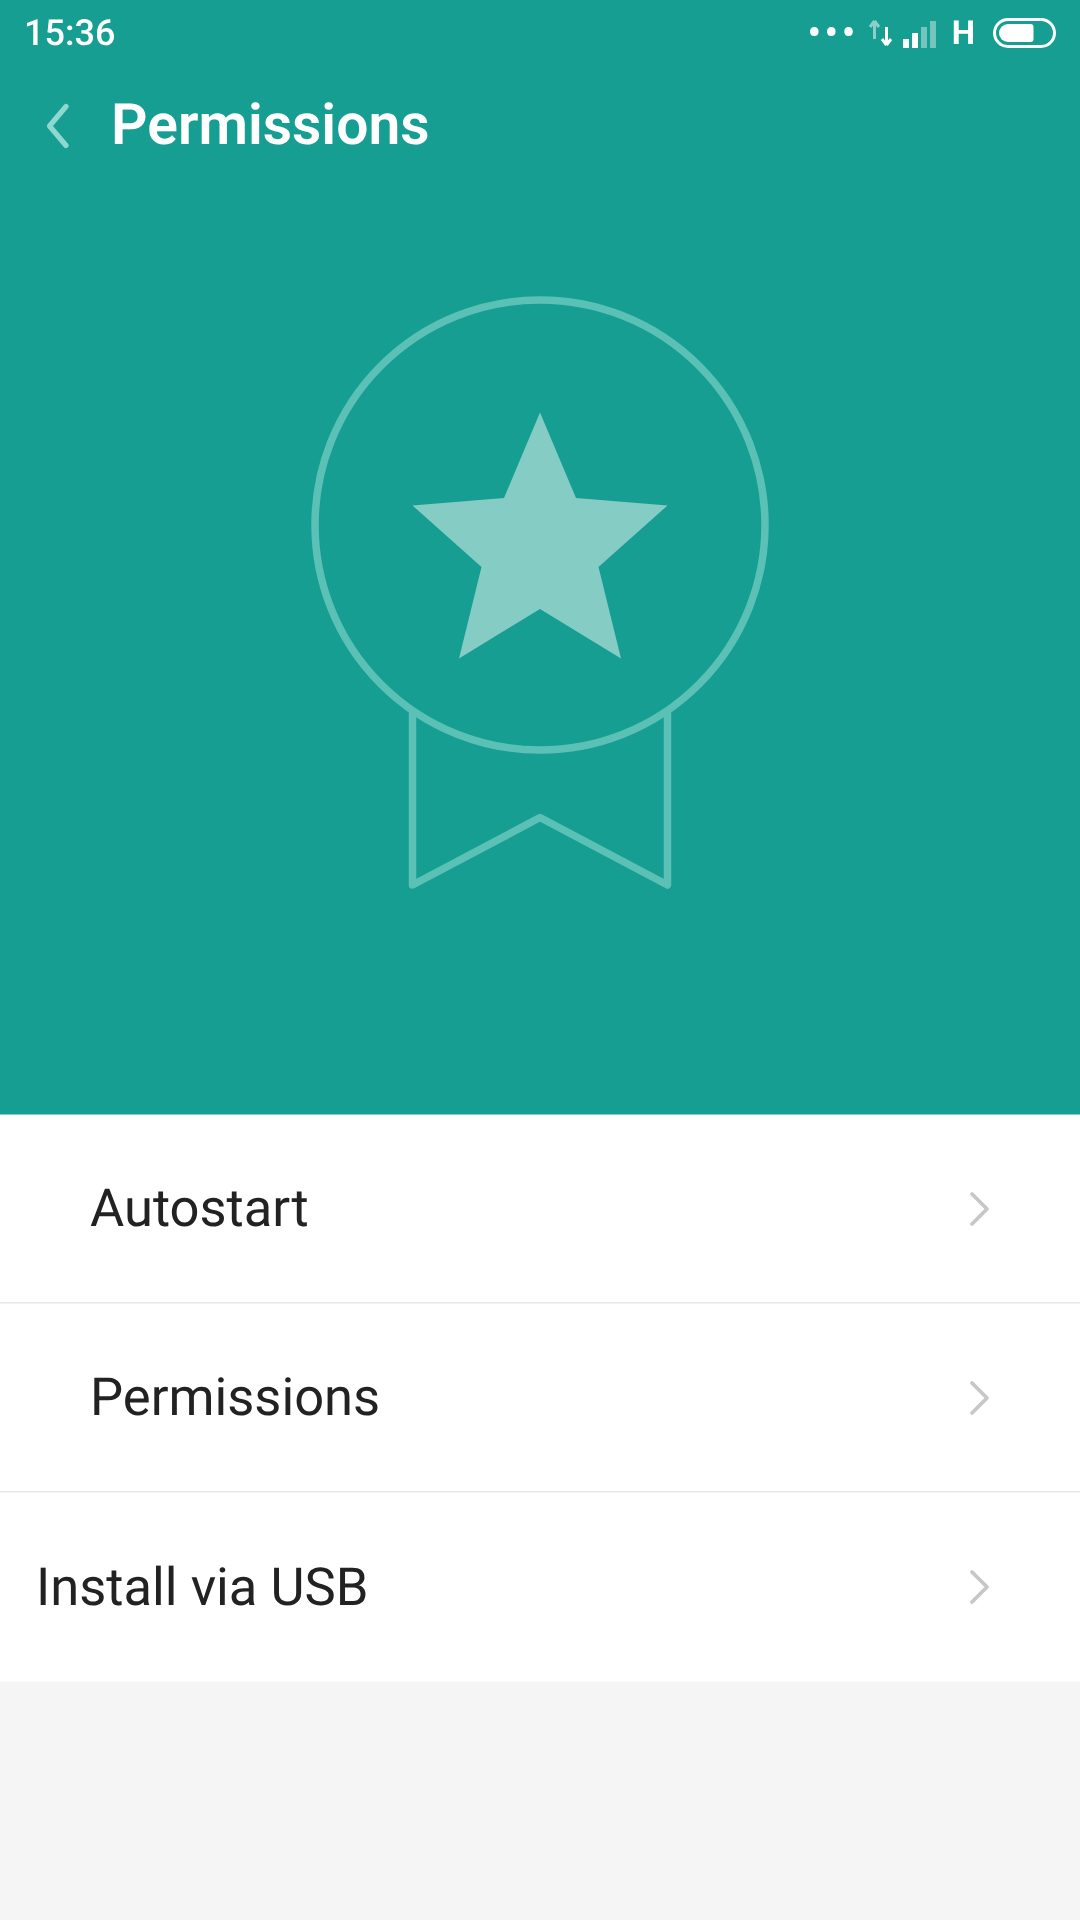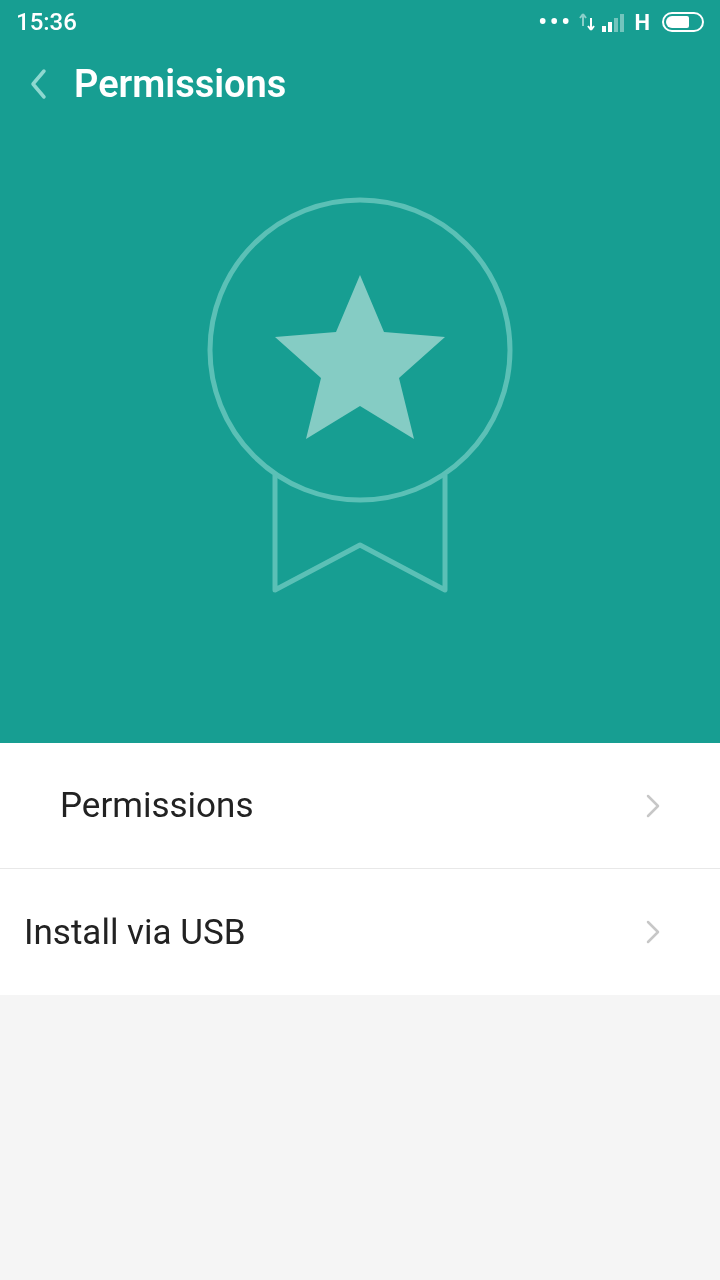--- a/index.html
+++ b/index.html
@@ -183,20 +183,28 @@
 
       <path d="M 75 280 L 75 395 L 160 350 L 245 395 L 245 280" stroke="#5bc0b6" stroke-width="5" fill="none" stroke-linejoin="round"></path>
 
       <path d="M160 80 L184 137 L245 142 L199 183 L214 244 L160 211 L106 244 L121 183 L75 142 L136 137 Z" fill="#85ccc4"></path>
     </svg>
   </div>
 </div>
 
 <div class="content-section">
   <div class="list-item">
+    <span class="list-label">Autostart</span>
+    <span class="chevron">
+      <svg viewBox="0 0 14 24" fill="none">
+        <path d="M2 2 L12 12 L2 22" stroke="#c7c7c7" stroke-width="2.5" stroke-linecap="round" stroke-linejoin="round"></path>
+      </svg>
+    </span>
+  </div>
+  <div class="list-item">
     <span class="list-label">Permissions</span>
     <span class="chevron">
       <svg viewBox="0 0 14 24" fill="none">
         <path d="M2 2 L12 12 L2 22" stroke="#c7c7c7" stroke-width="2.5" stroke-linecap="round" stroke-linejoin="round"></path>
       </svg>
     </span>
   </div>
   <div class="list-item">
     <span class="list-label">Install via USB</span>
     <span class="chevron">

